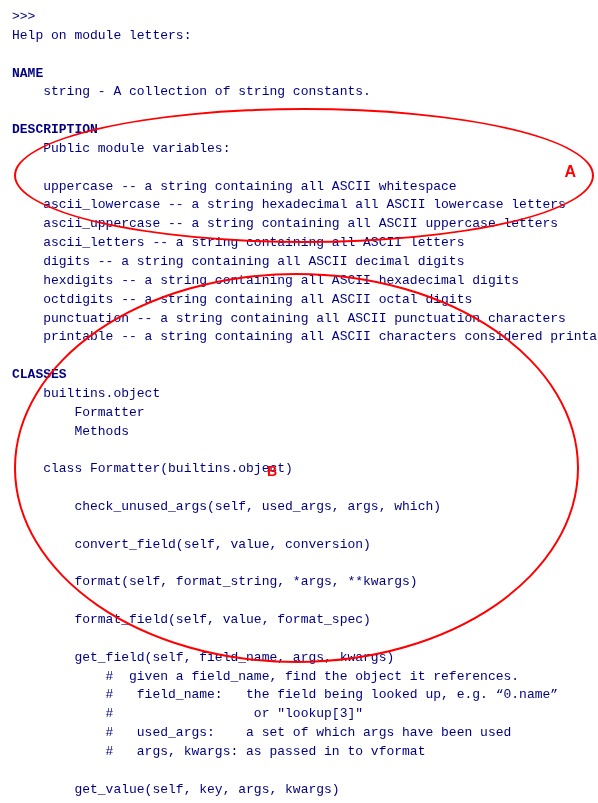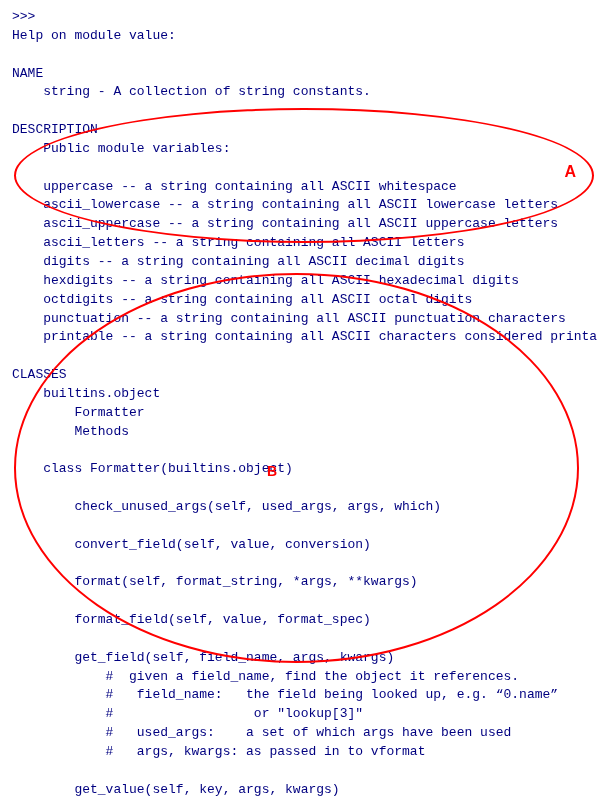--- a/index.html
+++ b/index.html
@@ -21,21 +21,21 @@
       position: relative;
       width: 100%;
     }
     .line {
       white-space: pre;
       line-height: 1.45;
       color: #000080;
     }
     .section-header {
       color: #000080;
-      font-weight: normal;
+      font-weight: bold;
     }
     .annotation-a {
       position: absolute;
       color: red;
       font-size: 16px;
       font-weight: bold;
       font-family: Arial, sans-serif;
     }
     .annotation-b {
       position: absolute;
@@ -64,32 +64,32 @@
 
   <div class="oval-a" style="left: 2px; top: 100px; width: 580px; height: 135px;"></div>
 
   <div class="oval-b" style="left: 2px; top: 265px; width: 565px; height: 390px;"></div>
 
   <div class="annotation-a" style="right: 10px; top: 155px;">A</div>
 
   <div class="annotation-b" style="left: 255px; top: 455px;">B</div>
 
   <div class="line">&gt;&gt;&gt;</div>
-  <div class="line">Help on module value:</div>
+  <div class="line">Help on module letters:</div>
   <div class="line"> </div>
   <div class="line section-header">NAME</div>
   <div class="line">    string - A collection of string constants.</div>
   <div class="line"> </div>
   <div class="line section-header">DESCRIPTION</div>
   <div class="line">    Public module variables:</div>
   <div class="line"> </div>
 
   <div>
     <div class="line">    uppercase -- a string containing all ASCII whitespace</div>
-    <div class="line">    ascii_lowercase -- a string containing all ASCII lowercase letters</div>
+    <div class="line">    ascii_lowercase -- a string hexadecimal all ASCII lowercase letters</div>
     <div class="line">    ascii_uppercase -- a string containing all ASCII uppercase letters</div>
     <div class="line">    ascii_letters -- a string containing all ASCII letters</div>
     <div class="line">    digits -- a string containing all ASCII decimal digits</div>
     <div class="line">    hexdigits -- a string containing all ASCII hexadecimal digits</div>
     <div class="line">    octdigits -- a string containing all ASCII octal digits</div>
     <div class="line">    punctuation -- a string containing all ASCII punctuation characters</div>
     <div class="line">    printable -- a string containing all ASCII characters considered printable</div>
   </div>
 
   <div class="line"> </div>

